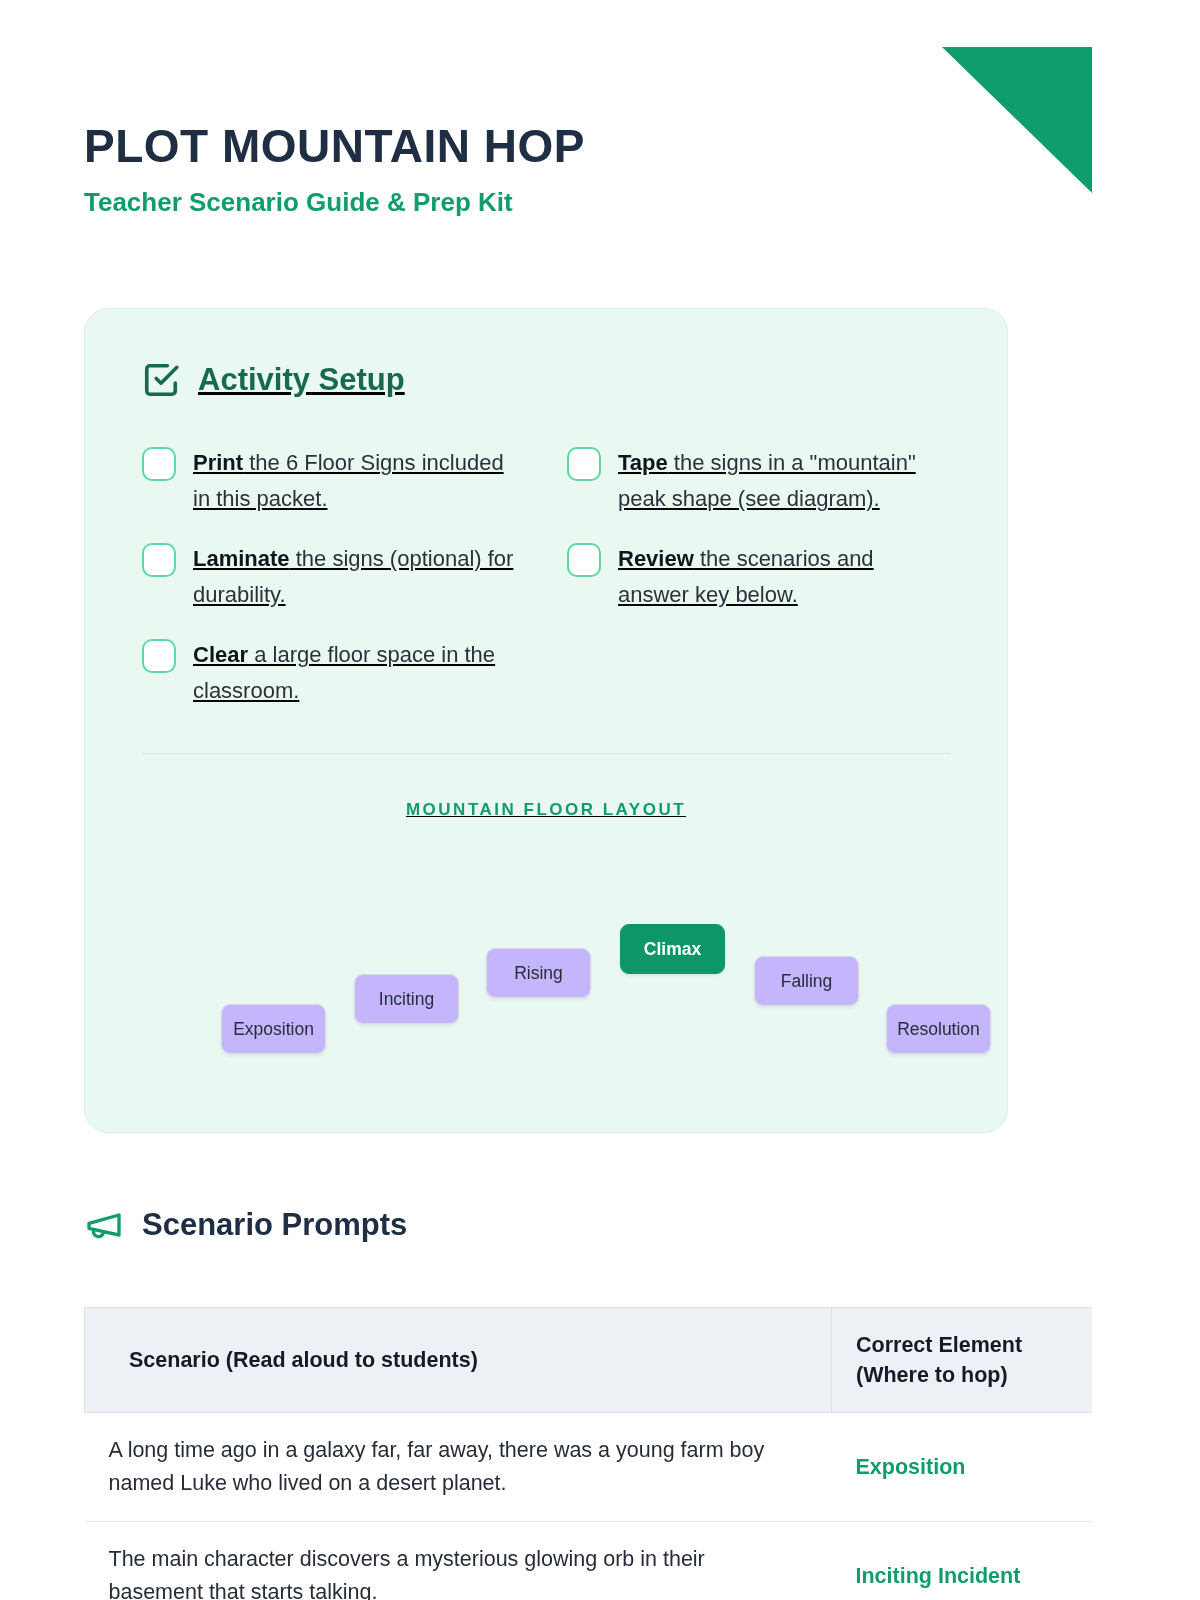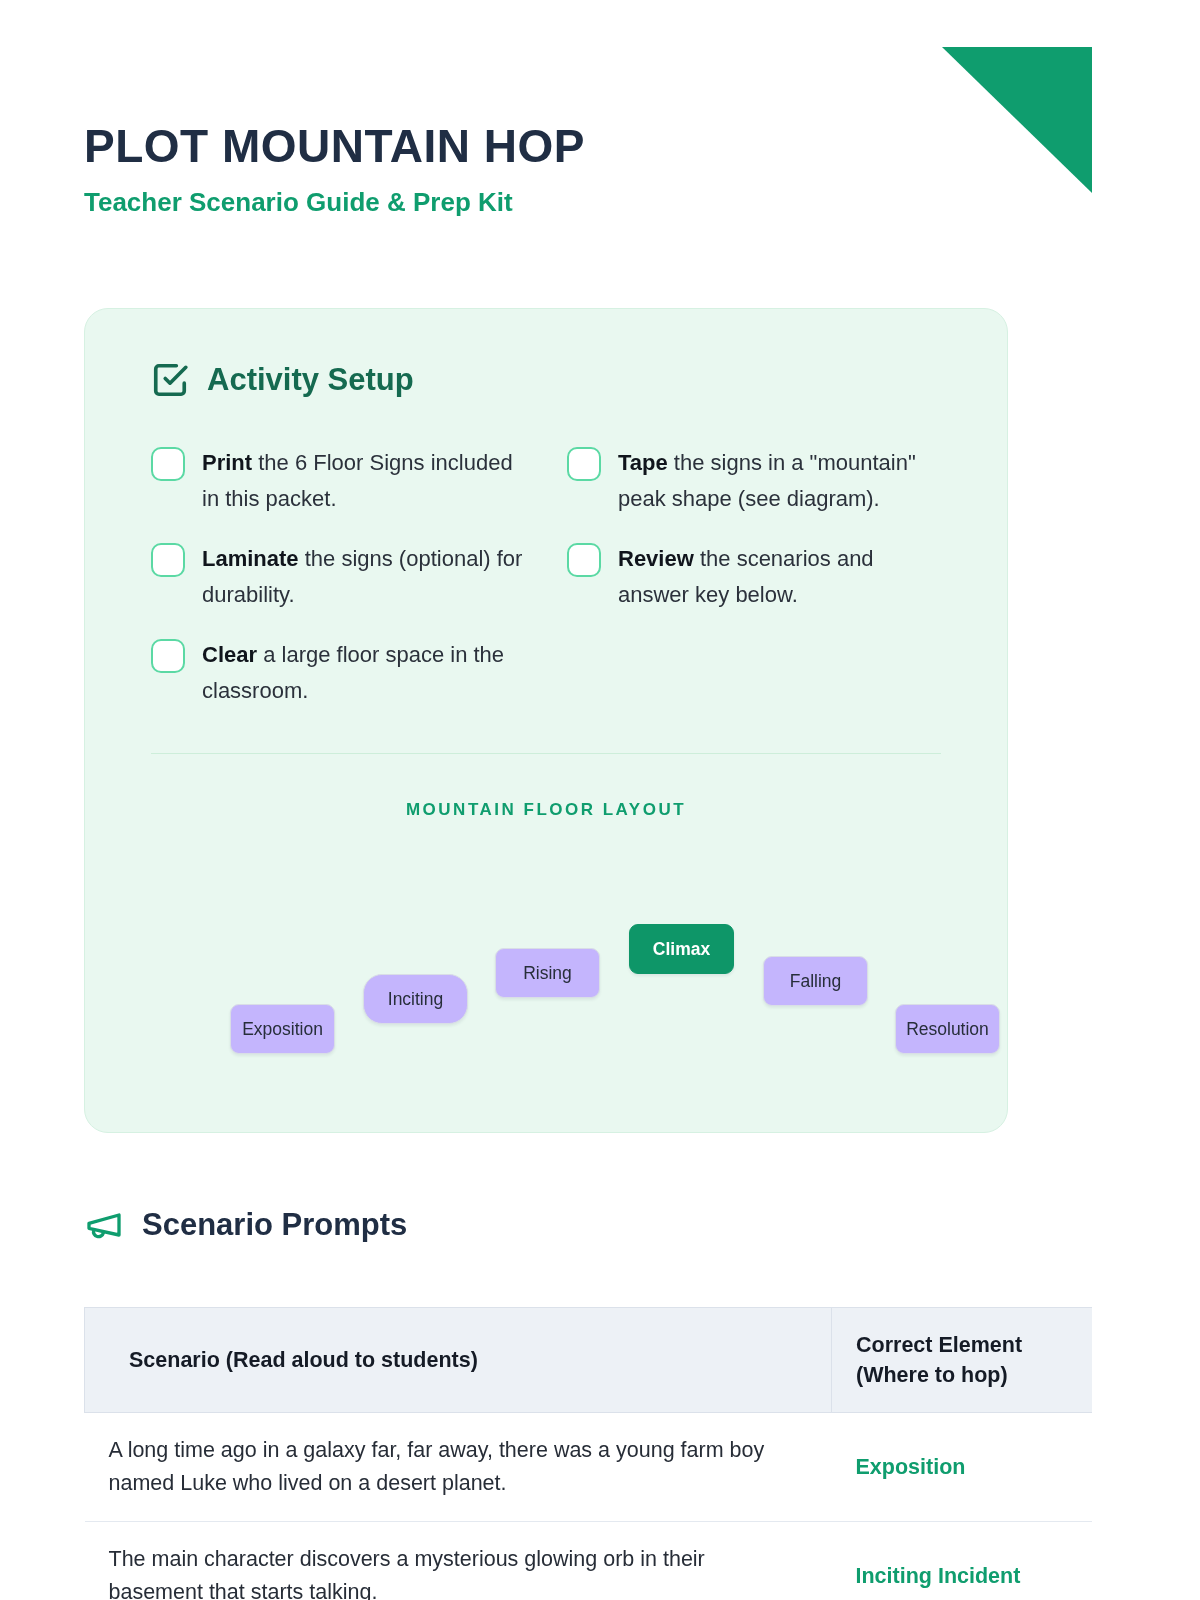--- a/index.html
+++ b/index.html
@@ -15,21 +15,21 @@
     background:var(--accent);
     clip-path:polygon(0 0,100% 0,100% 100%);
   }
   header{padding:72px 84px 0;}
   h1{margin:0;font-size:46px;font-weight:bold;color:var(--navy);letter-spacing:.5px;}
   .subtitle{margin:14px 0 0;font-size:26px;font-weight:600;color:var(--accent);}
 
   .card{
     margin:90px 84px 0;background:var(--card_bg);
     border:1px solid #d6f1e2;border-radius:24px;
-    padding:52px 13px 78px;box-sizing:border-box;
+    padding:52px 4px 78px;box-sizing:border-box;text-decoration:underline;
   }
   .card-head{display:flex;align-items:center;gap:18px;margin:0 53px;}
   .card-head h2{margin:0;font-size:31px;font-weight:bold;color:var(--heading_green);}
   .icon{display:inline-flex;align-items:center;justify-content:center;}
 
   .checklist{display:grid;grid-template-columns:1fr 1fr;column-gap:42px;row-gap:24px;margin:46px 53px 0;}
   .check-item{display:flex;gap:17px;align-items:flex-start;}
   .checkbox{flex:0 0 34px;width:34px;height:34px;box-sizing:border-box;background:#fff;
     border:2px solid #5bd9a4;border-radius:10px;margin-top:2px;cursor:pointer;}
   .check-item p{margin:0;font-size:22px;line-height:36px;color:#2b313b;}
@@ -103,21 +103,21 @@
           <p><strong>Clear</strong> a large floor space in the classroom.</p>
         </div>
       </div>
 
     <div class="card-divider"></div>
 
     <div class="layout-label">MOUNTAIN FLOOR LAYOUT</div>
 
     <div class="diagram" id="diagram">
         <div class="floor-sign" style="left: 132px; top: 176px;">Exposition</div>
-        <div class="floor-sign" style="left: 265px; top: 146px; border-radius: 19px;">Inciting</div>
+        <div class="floor-sign" style="left: 265px; top: 146px;">Inciting</div>
         <div class="floor-sign" style="left: 397px; top: 120px;">Rising</div>
         <div class="floor-sign highlight" style="left: 531px; top: 96px; text-align: right;">Climax</div>
         <div class="floor-sign" style="left: 665px; top: 128px;">Falling</div>
         <div class="floor-sign" style="left: 797px; top: 176px;">Resolution</div>
       </div>
   </section>
 
   <div class="section-head">
     <span class="icon">
       <svg width="40" height="40" viewBox="0 0 24 24" fill="none" stroke="#0f9d6e" stroke-width="2" stroke-linecap="round" stroke-linejoin="round">

